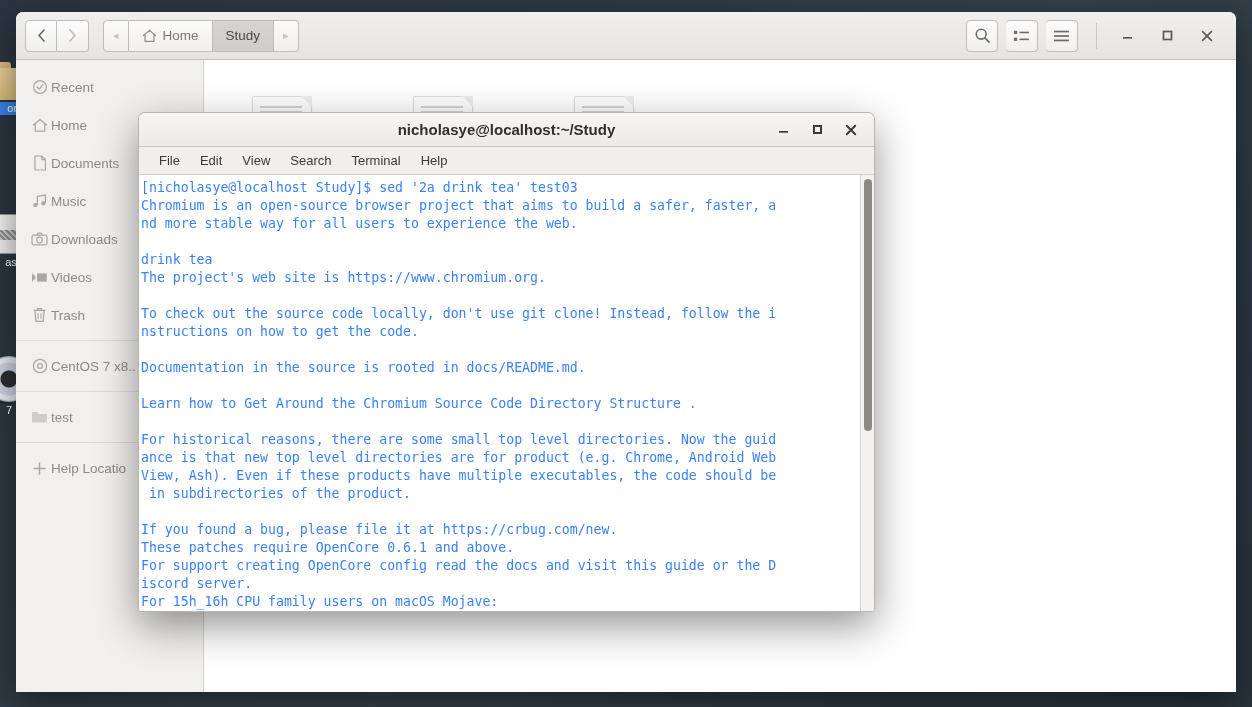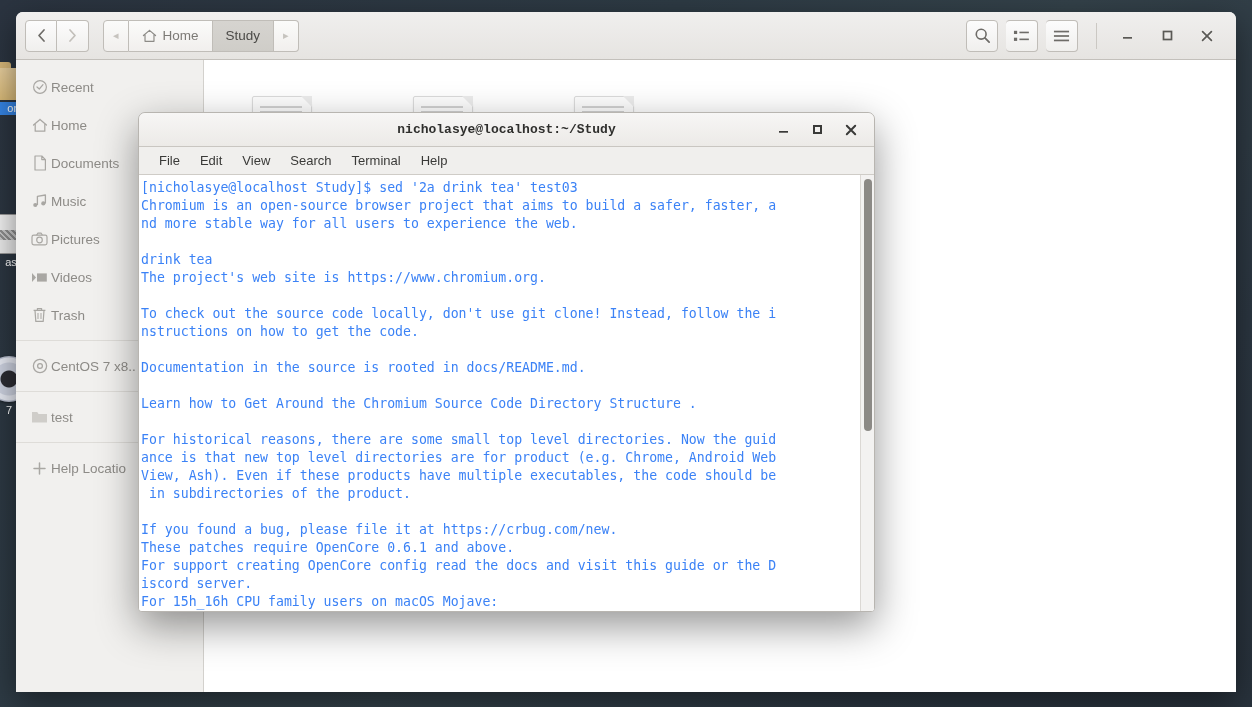--- a/index.html
+++ b/index.html
@@ -159,21 +159,21 @@
   #term-title {
     height:34px; flex:0 0 34px;
     background: linear-gradient(#f7f6f5,#eceae7);
     border-bottom:1px solid #c9c6c1;
     border-radius:6px 6px 0 0;
     display:flex; align-items:center;
     position:relative;
   }
   #term-title-text {
     position:absolute; left:0; right:0; text-align:center;
-    font-size:13px; color:#2f2f2d; font-weight:bold;font-family:Liberation Mono, monospace;
+    font-size:15px; color:#2f2f2d; font-weight:bold;
   }
   #term-wbtns { margin-left:auto; display:flex; padding-right:6px; z-index:2; }
   .twbtn {
     width:34px; height:28px; display:flex; align-items:center; justify-content:center;
     color:#3a3a38; cursor:pointer; font-size:14px;
   }
   #term-menu {
     height:28px; flex:0 0 28px;
     background:#f0efed;
     border-bottom:1px solid #cfccc7;
@@ -338,21 +338,21 @@
       </div>
 
       <div class="side-item">
         <span class="side-icn">
           <svg width="17" height="14" viewBox="0 0 17 14">
               <rect x="1" y="3.2" width="15" height="9.6" rx="1.8" fill="none" stroke="#a9a7a3" stroke-width="1.2"></rect>
               <path d="M5.6 3.2 L6.8 1.2 H10.2 L11.4 3.2" fill="none" stroke="#a9a7a3" stroke-width="1.2" stroke-linejoin="round"></path>
               <circle cx="8.5" cy="8" r="2.8" fill="none" stroke="#a9a7a3" stroke-width="1.2"></circle>
             </svg>
         </span>
-        <span>Pictures</span>
+        <span>Downloads</span>
       </div>
 
       <div class="side-item">
         <span class="side-icn">
           <svg width="17" height="13" viewBox="0 0 17 13">
               <path d="M1 2 L1 11 L5 6.5 Z" fill="#a9a7a3"></path>
               <rect x="6" y="2.4" width="9.8" height="8.2" fill="#a9a7a3"></rect>
             </svg>
         </span>
         <span>Videos</span>

